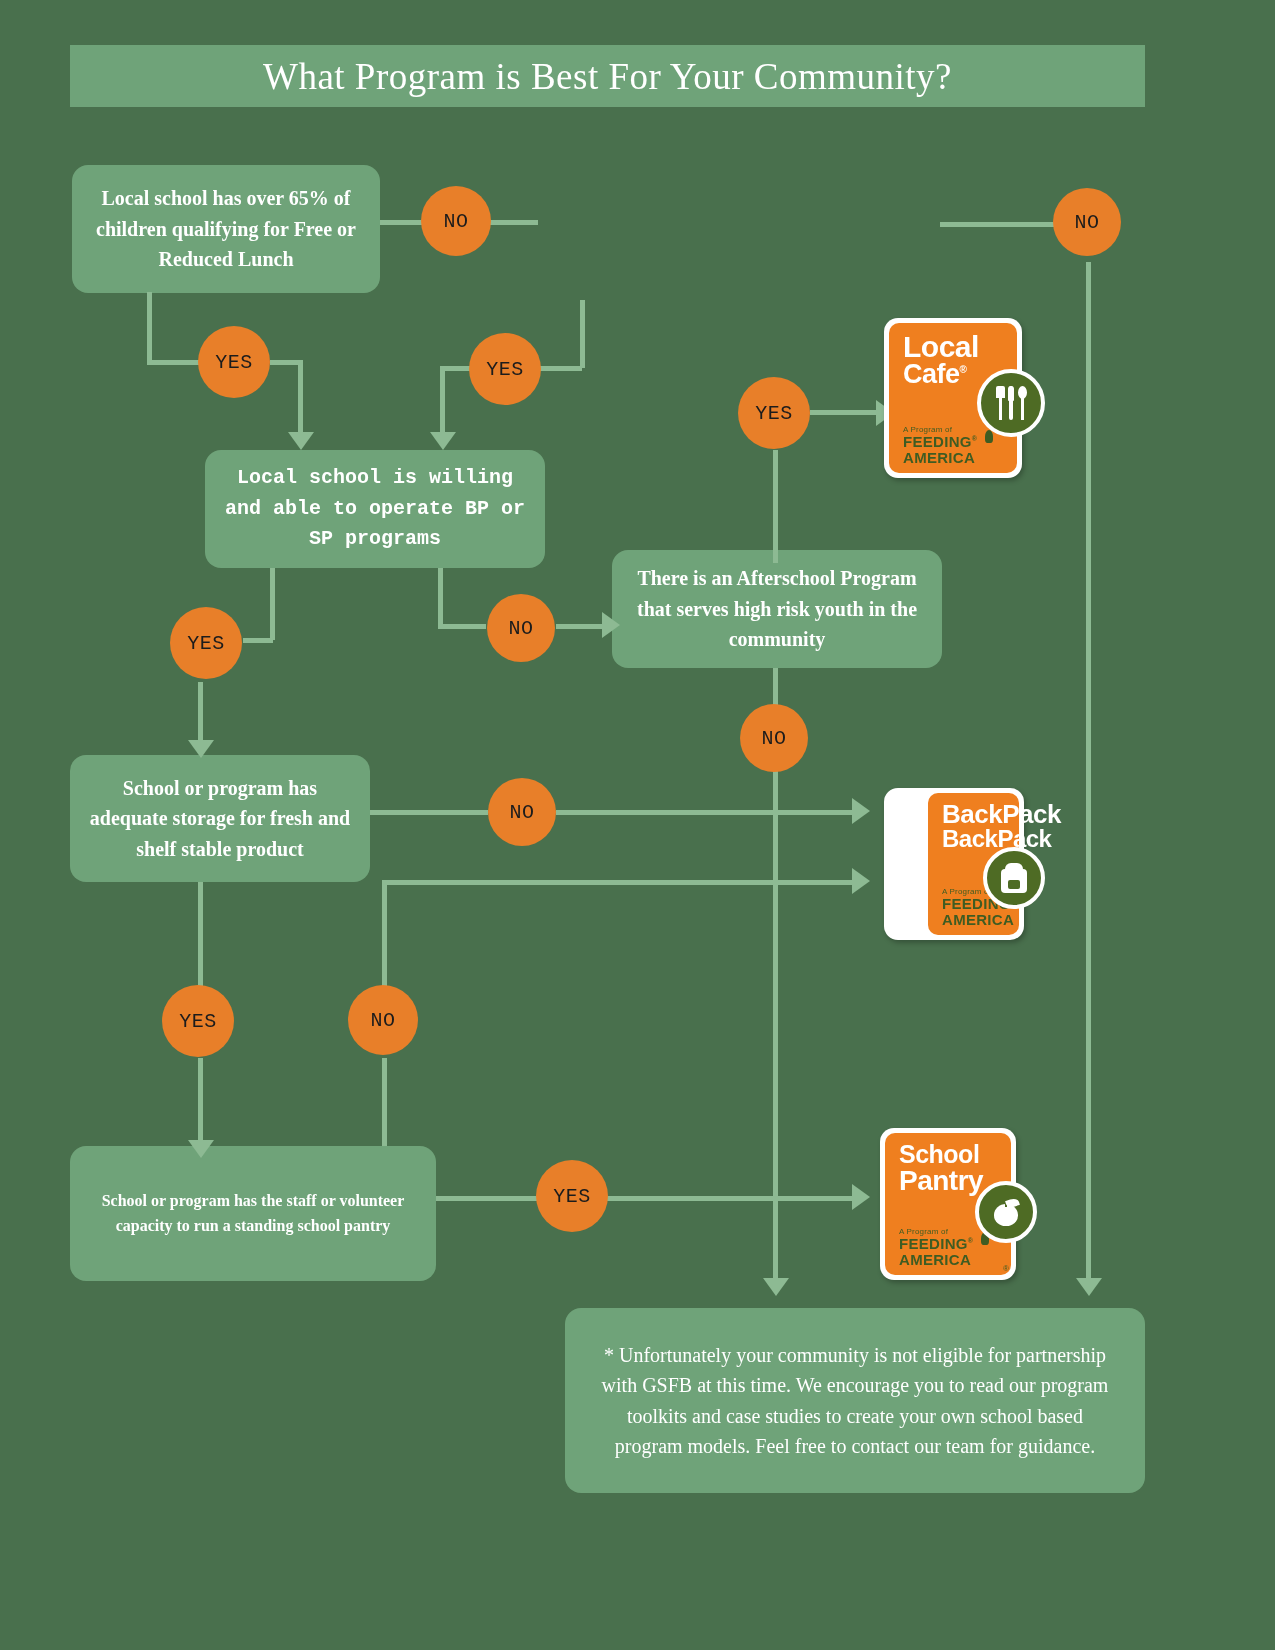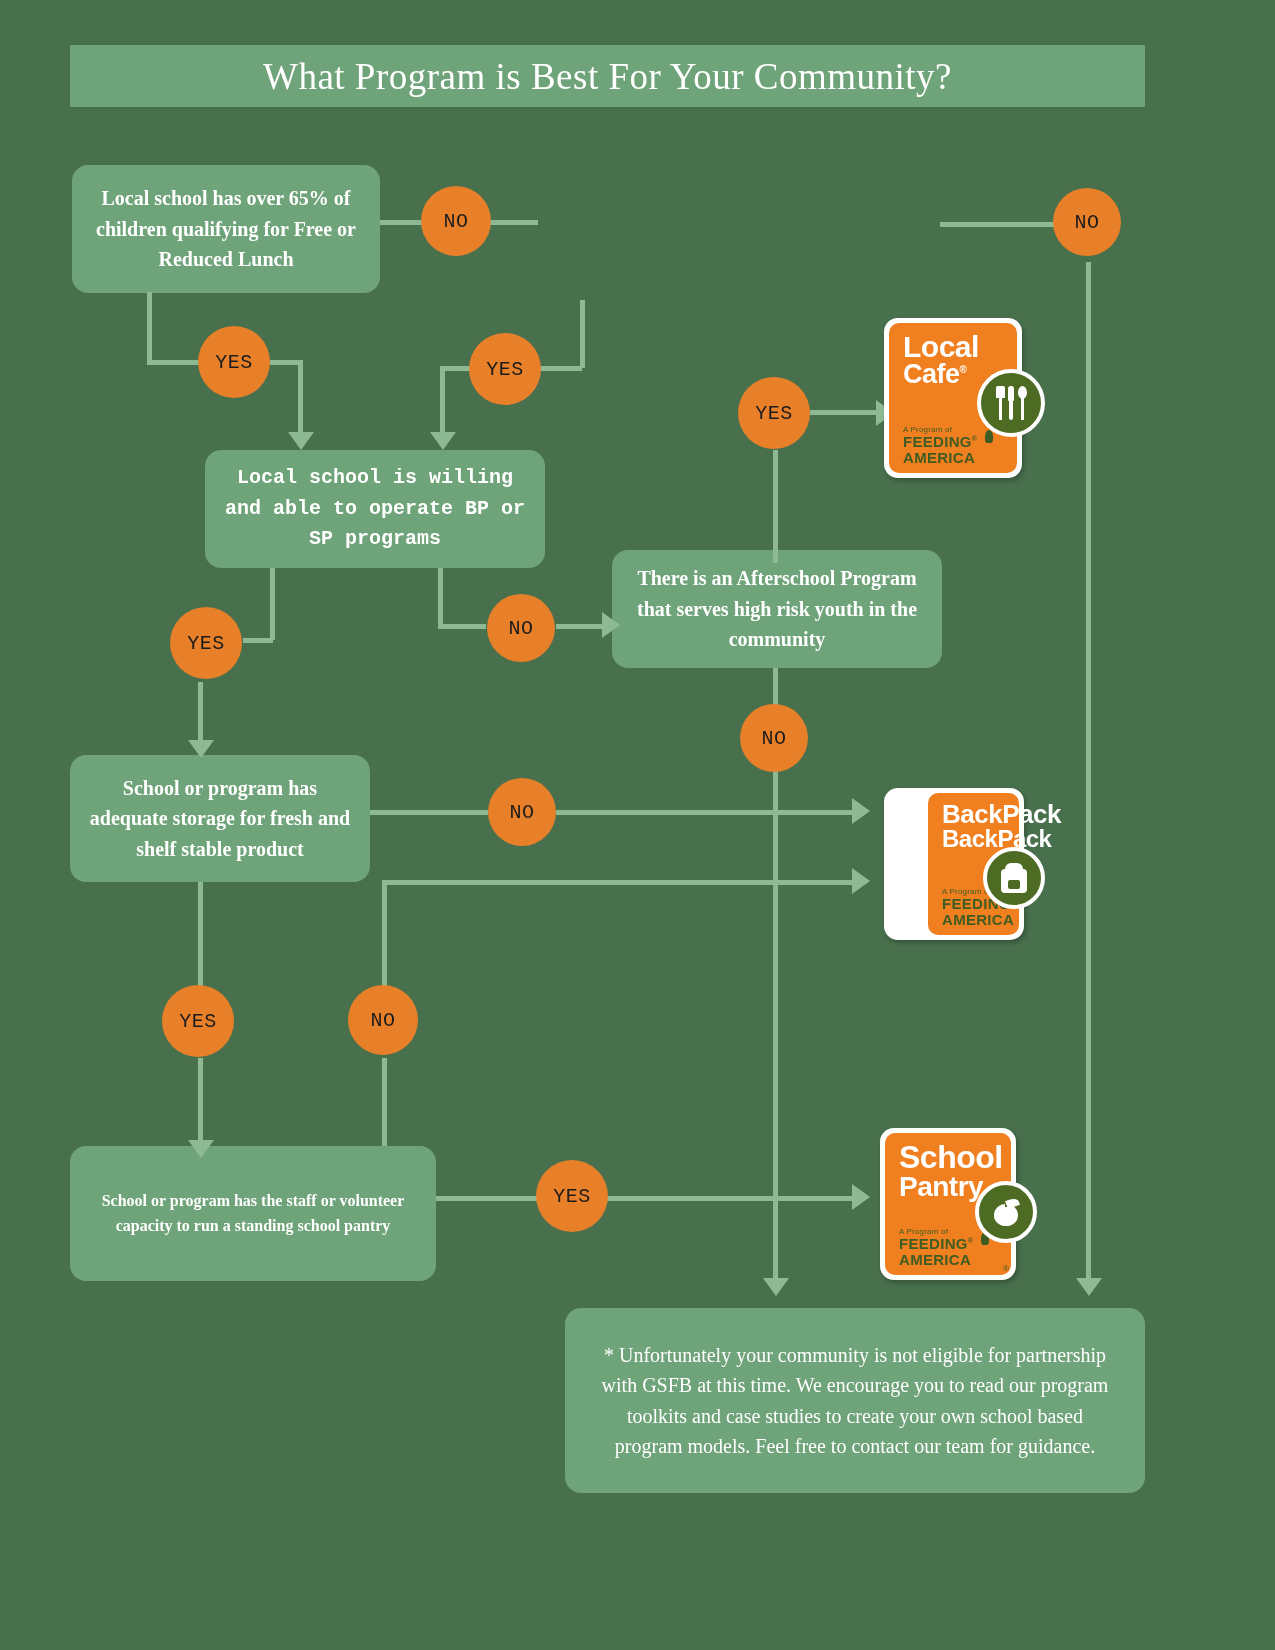--- a/index.html
+++ b/index.html
@@ -297,21 +297,21 @@
             <div class="body"></div>
             <div class="pocket"></div>
         </div>
       </div>
     </div>
   </div>
 
   <div class="logo" style="left:880px;top:1128px;width:136px;height:152px;">
     <div class="logo-inner">
       <div class="logo-name" style="right:20px;">
-        <span class="l1" style="font-size:32px;">School</span>
+        <span class="l1" style="font-size:25px;">School</span>
         <span class="l2" style="font-size:28px;">Pantry</span>
       </div>
       <div class="fa">
         <span class="pre">A Program of</span>
         <span class="f1"><span>FEEDING</span><span class="sup">®</span></span>
         <span class="f2">AMERICA</span>
       </div>
       <div class="wheat" style="left:96px;bottom:30px;"></div>
       <div class="badge" style="right:-26px;top:48px;width:62px;height:62px;">
         <div class="apple">

